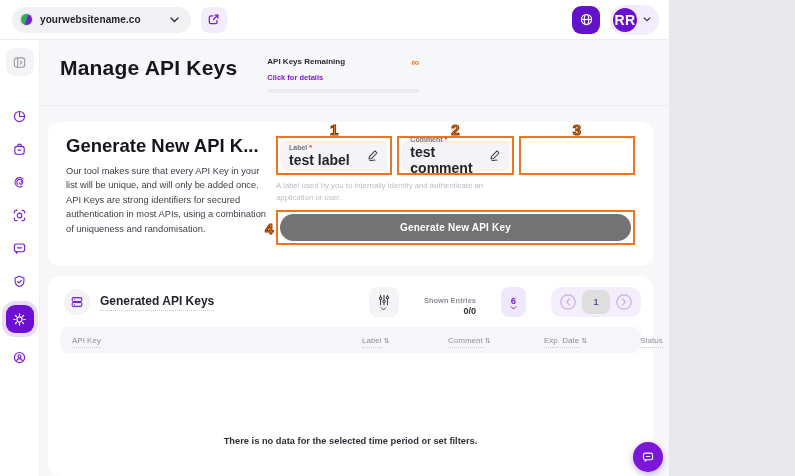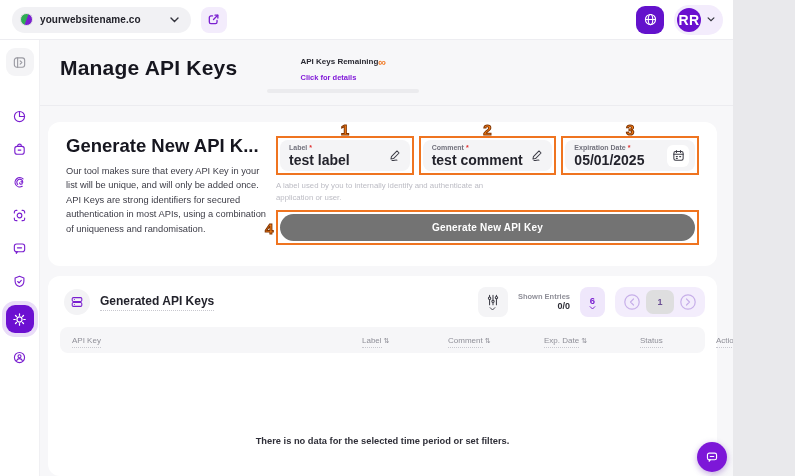--- a/index.html
+++ b/index.html
@@ -1,17 +1,17 @@
 <!DOCTYPE html>
 <html><head>
 <meta charset="utf-8">
 <style>
   * { margin:0; padding:0; box-sizing:border-box; }
   body { font-family:"Liberation Sans","DejaVu Sans",sans-serif; background:#e9e9ec; }
-  .screen { position:relative; width:733px; height:476px; background:#f7f7f9; overflow:hidden; }
+  .screen { position:relative; width:669px; height:476px; background:#f7f7f9; overflow:hidden; }
 
   
   .topbar { position:absolute; top:0; left:0; right:0; height:40px; background:#fff;
             border-bottom:1px solid #ededf1; display:flex; align-items:center; padding:0 10px 0 12px; z-index:5; }
   .site-pill { display:flex; align-items:center; height:26px; background:#f1f1f4; border-radius:14px;
                padding:0 12px 0 8px; gap:7px; cursor:pointer; }
   .favicon { width:13px; height:13px; border-radius:50%;
              background:linear-gradient(110deg,#2fae54 0 46%,#7a1fd0 54% 100%); border:1px solid #d9d9de; }
   .site-name { font-size:10px; font-weight:700; color:#23232b; letter-spacing:.1px; }
   .site-pill .chev { margin-left:22px; }
@@ -33,21 +33,21 @@
               justify-content:center; color:#7a1fd0; cursor:pointer; margin-bottom:5px; }
   .side-btn.toggle { background:#f4f4f6; color:#9a9aa2; margin-bottom:26px; }
   .side-btn.active { background:#6c0fd1; color:#fff; box-shadow:0 0 0 4px #e9dcf8; margin:5px 0 10px; }
   .side-btn svg { display:block; }
 
   
   .main { position:absolute; left:40px; top:40px; right:0; bottom:0; }
   .page-header { display:flex; align-items:flex-start; padding:16px 16px 0 20px; }
   .page-title { font-size:21px; font-weight:700; color:#16161f; letter-spacing:.2px; }
   .remaining { width:152px; margin-left:30px; margin-top:1px; }
-  .rem-row { display:flex; justify-content:center; align-items:flex-start; }
+  .rem-row { display:flex; justify-content:space-between; align-items:flex-start; }
   .rem-label { font-size:8px; font-weight:700; color:#2a2a33; }
   .rem-link { font-size:7.5px; font-weight:600; color:#8018d8; cursor:pointer; margin-top:1px; display:inline-block; }
   .infinity { font-size:11px; font-weight:700; color:#f0761f; line-height:10px; }
   .progress { margin-top:5px; height:4px; border-radius:2px; background:#ebebee; }
   .header-divider { margin:12px 0 0 0; border-bottom:1px solid #ececf0; }
 
   .card { background:#fff; border-radius:12px; }
 
   
   .gen-card { position:relative; margin:16px 16px 0 8px; height:144px; display:flex; padding:13px 18px; }
@@ -73,21 +73,21 @@
   .gen-btn { width:100%; height:27px; border:none; border-radius:16px; background:#737373; color:#fff;
              font-size:10px; font-weight:700; font-family:inherit; cursor:pointer; letter-spacing:.2px; }
 
   
   .keys-card { position:relative; margin:10px 16px 15px 8px; height:200px; padding:11px 12px; }
   .khead { display:flex; align-items:center; }
   .kicon { width:26px; height:26px; border-radius:50%; background:#f3f3f5; color:#7a1fd0;
            display:flex; align-items:center; justify-content:center; margin-left:4px; }
   .ktitle { margin-left:10px; font-size:12px; font-weight:700; color:#23232c;
             border-bottom:1px dotted #c8c8cf; padding-bottom:2px; }
-  .kcontrols { margin-left:auto; display:flex; align-items:center; gap:10px; }
+  .kcontrols { margin-left:auto; display:flex; align-items:flex-end; gap:25px; }
   .filter-btn { width:30px; height:30px; background:#f4f4f6; border-radius:8px; display:flex;
                 flex-direction:column; align-items:center; justify-content:center; gap:1px;
                 color:#3c3c46; cursor:pointer; }
   .shown { text-align:right; line-height:1.25; }
   .shown-label { font-size:7.5px; font-weight:600; color:#8f8f98; }
   .shown-value { font-size:9px; font-weight:700; color:#2c2c35; }
   .size-select { width:25px; height:30px; background:#efe7fb; border-radius:8px; display:flex;
                  flex-direction:column; align-items:center; justify-content:center; cursor:pointer; }
   .size-val { font-size:9.5px; font-weight:700; color:#7a1fd0; }
   .pager { display:flex; align-items:center; background:#f3edfc; border-radius:10px; padding:3px; height:30px; }
@@ -264,33 +264,20 @@
                 <svg width="13" height="13" viewBox="0 0 14 14" fill="none" stroke="currentColor" stroke-width="1.1" stroke-linecap="round" stroke-linejoin="round">
                     <path d="M11.9 4.3l-2.2-2.2-6 6-.5 2.7 2.7-.5z"></path>
                     <path d="M4.3 12.3c2 .8 3.4-.8 5.4-.3"></path>
                   </svg>
               </span>
             </div>
           </div>
 
           <div class="anno-box">
             <span class="anno-num">3</span>
-            <div class="field">
-              <div>
-                <div class="f-label"><span>Expiration Date</span> <span class="f-req">*</span></div>
-                <div class="f-value">05/01/2025</div>
-              </div>
-              <span class="cal-wrap">
-                <svg width="13" height="13" viewBox="0 0 14 14" fill="none" stroke="currentColor" stroke-width="1.1" stroke-linecap="round" stroke-linejoin="round">
-                    <rect x="2" y="2.8" width="10" height="9.2" rx="1.8"></rect>
-                    <path d="M4.8 1.6v2.2M9.2 1.6v2.2M2 5.6h10"></path>
-                    <path d="M4.6 8.2h1.2M8.2 8.2h1.2M4.6 10.3h1.2"></path>
-                  </svg>
-              </span>
-            </div>
           </div>
 
         </div>
 
         <div class="helper">A label used by you to internally identify and authenticate an application or user.</div>
 
         <div class="anno-box btn-box">
           <span class="anno-num left">4</span>
           <button class="gen-btn">Generate New API Key</button>
         </div>

